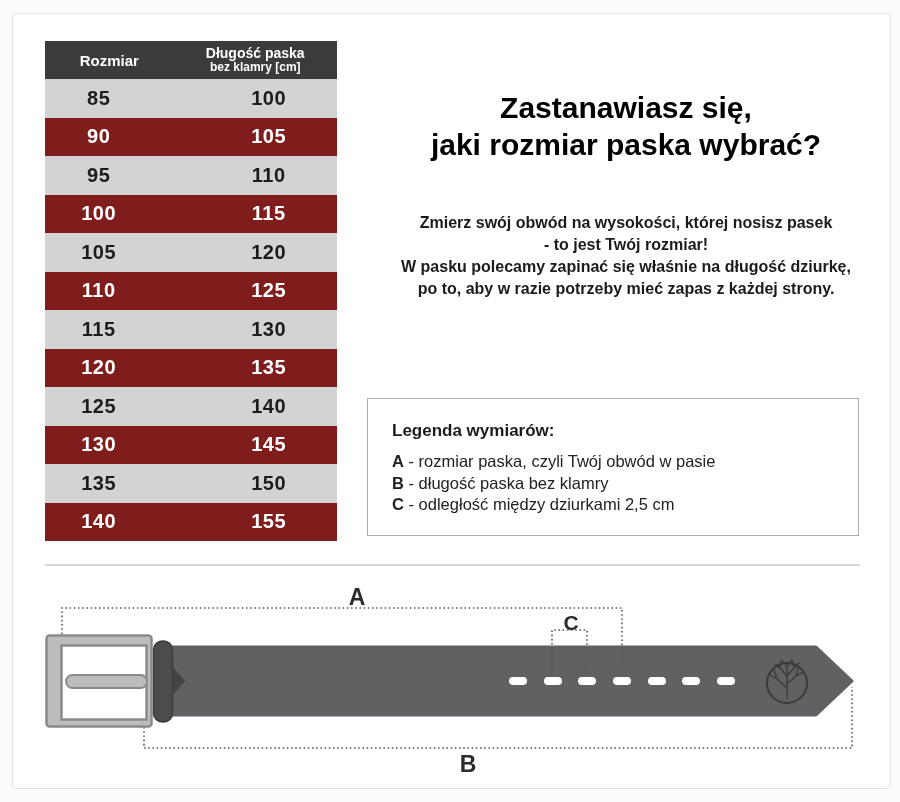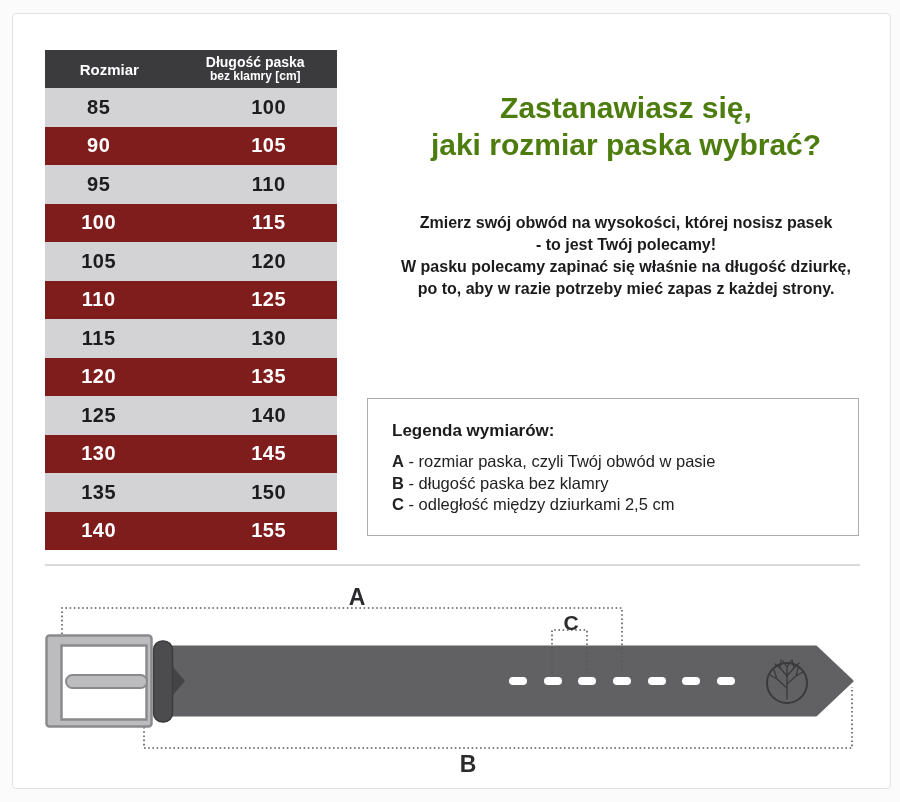--- a/index.html
+++ b/index.html
@@ -7,36 +7,36 @@
     width:900px;height:802px;position:relative;overflow:hidden;
     background:#fbfbfc;
     font-family:"Liberation Sans", sans-serif;
     -webkit-font-smoothing:antialiased;
   }
   .card{
     position:absolute;left:12px;top:13px;width:877px;height:774px;
     background:#ffffff;border:1px solid #e2e2e4;border-radius:4px;
   }
   
-  .size-table{position:absolute;left:32px;top:36px;width:292px;}
+  .size-table{position:absolute;left:32px;top:27px;width:292px;}
   .t-head{display:flex;height:38px;background:#3b3b3d;color:#ffffff;align-items:center;}
   .t-head .c1{width:44%;text-align:center;font-weight:700;font-size:15px;}
   .t-head .c2{width:56%;text-align:center;font-weight:700;line-height:1.1;}
   .t-head .c2 .l1{font-size:14px;}
   .t-head .c2 .l2{font-size:12px;}
   .t-row{display:flex;height:38.5px;align-items:center;font-weight:700;font-size:20px;letter-spacing:0.5px;gap:48px;}
   .t-row .c1{width:44%;text-align:center;}
   .t-row .c2{width:56%;text-align:center;}
   .row-light{background:#d3d3d5;color:#1c1c1e;}
   .row-dark{background:#7f1d1d;color:#ffffff;align-items:center;}
   
   .right-col{position:absolute;left:348px;top:0;width:530px;}
   .page-title{
     position:absolute;left:0;top:75px;width:100%;text-align:center;
-    font-size:30px;line-height:37px;font-weight:800;color:#4d7c0f;
+    font-size:30px;line-height:37px;font-weight:800;color:#000000;
   }
   .intro{
     position:absolute;left:0;top:198px;width:100%;text-align:center;
     font-size:16px;line-height:22px;font-weight:700;color:#1b1b1d;
   }
   .legend-box{
     position:absolute;left:354px;top:384px;width:492px;height:138px;
     border:1px solid #ababad;background:#ffffff;box-sizing:border-box;
   }
   .legend-title{position:absolute;left:24px;top:22px;font-size:17px;font-weight:700;color:#1b1b1d;}
@@ -115,21 +115,21 @@
       </div>
   </div>
 
   <div class="right-col">
     <div class="page-title">
       <div>Zastanawiasz się,</div>
       <div>jaki rozmiar paska wybrać?</div>
     </div>
     <div class="intro">
       <div>Zmierz swój obwód na wysokości, której nosisz pasek</div>
-      <div>- to jest Twój polecamy!</div>
+      <div>- to jest Twój rozmiar!</div>
       <div>W pasku polecamy zapinać się właśnie na długość dziurkę,</div>
       <div>po to, aby w razie potrzeby mieć zapas z każdej strony.</div>
     </div>
   </div>
 
   <div class="legend-box">
     <div class="legend-title">Legenda wymiarów:</div>
     <div class="legend-items">
       <div><span class="key">A</span> <span>- rozmiar paska, czyli Twój obwód w pasie</span></div>
       <div><span class="key">B</span> <span>- długość paska bez klamry</span></div>

